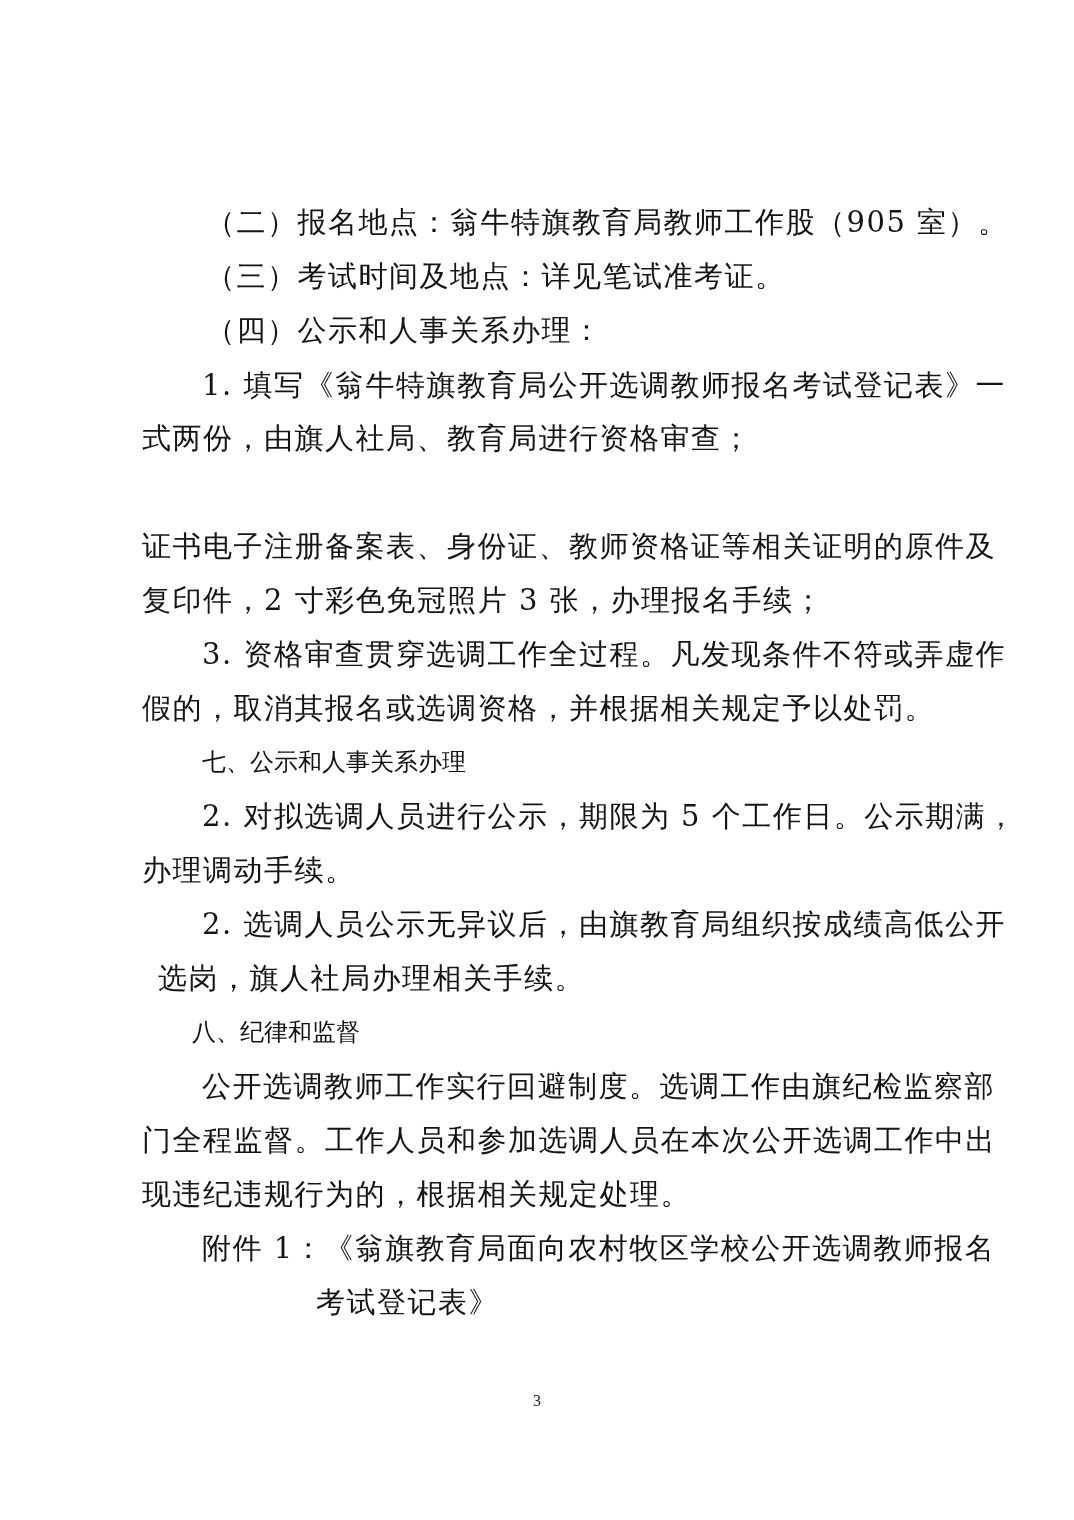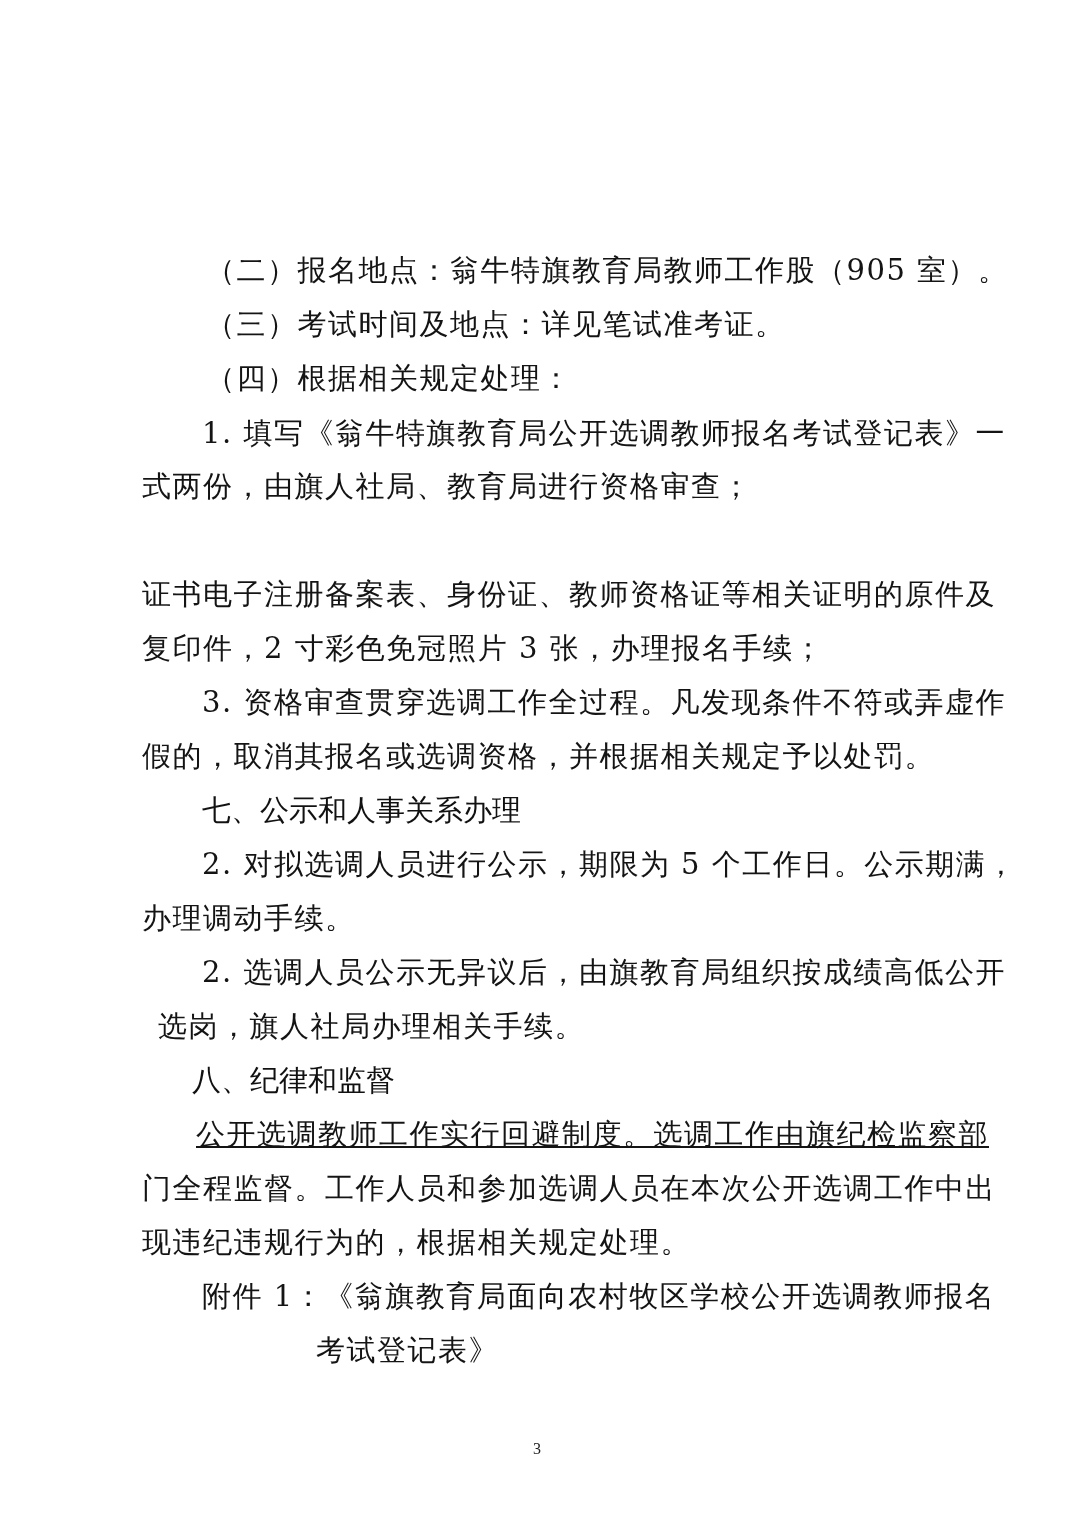--- a/index.html
+++ b/index.html
@@ -1,59 +1,59 @@
 <!DOCTYPE html>
 <html><head>
   <meta charset="utf-8">
   <style>
     html, body { margin: 0; padding: 0; background: #ffffff; }
     body { width: 1074px; height: 1520px; position: relative; overflow: hidden; }
-    .page { position: absolute; left: 0; top: 0; width: 1074px; height: 1219px; background: #fff; color: #111; margin-top: 48px; }
+    .page { position: absolute; left: 0; top: 0; width: 1074px; height: 1219px; background: #fff; color: #111; }
     .line {
       position: absolute;
       font-family: "DejaVu Serif", "Liberation Serif", serif;
       font-size: 29px;
       line-height: 40px;
       white-space: nowrap;
       color: #141414;
       letter-spacing: 1.5px;
     }
     .heading {
       font-family: "DejaVu Sans", "Liberation Sans", sans-serif;
-      font-size: 29px;
+      font-size: 24px;
       letter-spacing: 0px;
       color: #111;
     }
     .pagenum {
       position: absolute;
       left: 0; width: 1074px; text-align: center;
       top: 1392px;
       font-family: "Liberation Serif", serif;
       font-size: 16px;
       color: #222;
     }
   </style>
 </head>
 <body>
 
 <div class="page">
   <div class="line" style="left:206px; top:202px;">（二）报名地点：翁牛特旗教育局教师工作股（905 室）。</div>
   <div class="line" style="left:206px; top:256px;">（三）考试时间及地点：详见笔试准考证。</div>
-  <div class="line" style="left:206px; top:310px;">（四）根据相关规定处理：</div>
+  <div class="line" style="left:206px; top:310px;">（四）公示和人事关系办理：</div>
   <div class="line" style="left:202px; top:365px;">1. 填写《翁牛特旗教育局公开选调教师报名考试登记表》一</div>
   <div class="line" style="left:142px; top:418px;">式两份，由旗人社局、教育局进行资格审查；</div>
   <div class="line" style="left:142px; top:526px;">证书电子注册备案表、身份证、教师资格证等相关证明的原件及</div>
   <div class="line" style="left:142px; top:580px;">复印件，2 寸彩色免冠照片 3 张，办理报名手续；</div>
   <div class="line" style="left:202px; top:634px;">3. 资格审查贯穿选调工作全过程。凡发现条件不符或弄虚作</div>
   <div class="line" style="left:142px; top:688px;">假的，取消其报名或选调资格，并根据相关规定予以处罚。</div>
   <div class="line heading" style="left:202px; top:742px;">七、公示和人事关系办理</div>
   <div class="line" style="left:202px; top:796px;">2. 对拟选调人员进行公示，期限为 5 个工作日。公示期满，</div>
   <div class="line" style="left:142px; top:850px;">办理调动手续。</div>
   <div class="line" style="left:202px; top:904px;">2. 选调人员公示无异议后，由旗教育局组织按成绩高低公开</div>
   <div class="line" style="left:158px; top:958px;">选岗，旗人社局办理相关手续。</div>
   <div class="line heading" style="left:192px; top:1012px;">八、纪律和监督</div>
-  <div class="line" style="left:196px; top:1066px;text-decoration:underline;">公开选调教师工作实行回避制度。选调工作由旗纪检监察部</div>
+  <div class="line" style="left:202px; top:1066px;">公开选调教师工作实行回避制度。选调工作由旗纪检监察部</div>
   <div class="line" style="left:142px; top:1120px;">门全程监督。工作人员和参加选调人员在本次公开选调工作中出</div>
   <div class="line" style="left:142px; top:1174px;">现违纪违规行为的，根据相关规定处理。</div>
   <div class="line" style="left:202px; top:1228px;">附件 1：《翁旗教育局面向农村牧区学校公开选调教师报名</div>
   <div class="line" style="left:316px; top:1282px;">考试登记表》</div>
   <div class="pagenum">3</div>
 </div>
 
 </body></html>

